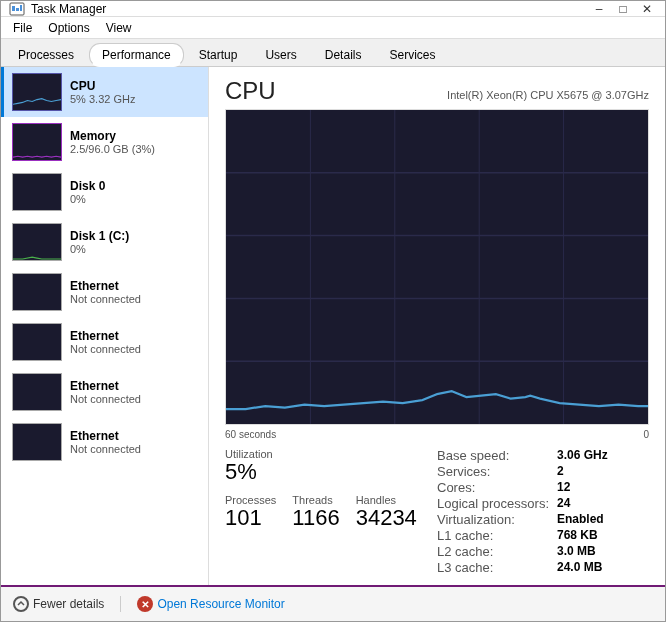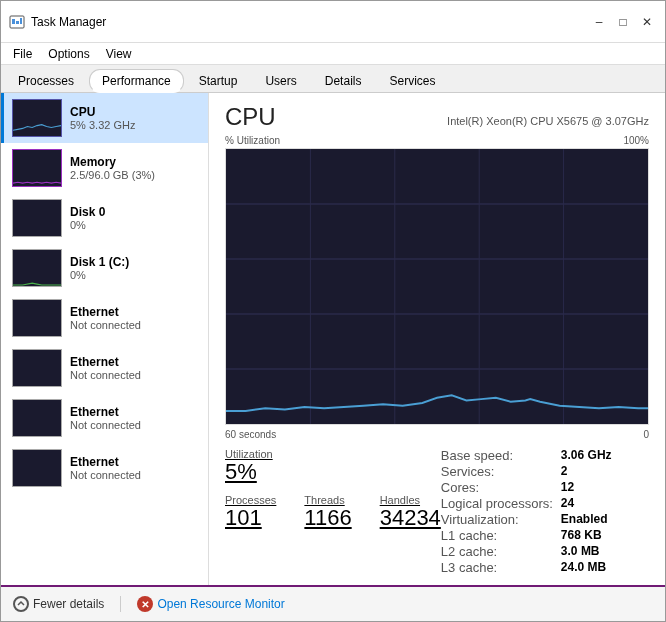--- a/index.html
+++ b/index.html
@@ -19,21 +19,21 @@
       display: flex;
       flex-direction: column;
     }
     .title-bar {
       background: #fff;
       display: flex;
       align-items: center;
       justify-content: space-between;
       padding: 6px 8px;
       border-bottom: 1px solid #ddd;
-      height: 42px;
+      height: 16px;
     }
     .title-left {
       display: flex;
       align-items: center;
       gap: 6px;
       font-size: 12px;
     }
     .window-controls {
       display: flex;
       gap: 4px;
@@ -220,23 +220,22 @@
     .stat-value {
       font-size: 22px;
       font-weight: 300;
       line-height: 1.1;
     }
     .stat-value.medium {
       font-size: 26px;
     }
     .stat-row {
       display: flex;
-      gap: 28px;
+      gap: 16px;
       margin-bottom: 4px;
-      text-decoration: underline;
     }
     .stat-right-label {
       color: #555;
       font-size: 13px;
     }
     .stat-right-val {
       font-size: 12px;
       font-weight: 600;
     }
     .footer {
@@ -430,24 +429,20 @@
           <span class="sidebar-item-name">Ethernet</span>
           <span class="sidebar-item-val">Not connected</span>
         </div>
       </div>
     </div>
 
     <div class="main-panel">
       <div class="main-header">
         <span class="main-title">CPU</span>
         <span class="main-subtitle">Intel(R) Xeon(R) CPU X5675 @ 3.07GHz</span>
-      </div>
-      <div style="display:flex;justify-content:space-between;align-items:center;margin-bottom:0">
-        <span class="util-label">% Utilization</span>
-        <span class="util-label">100%</span>
       </div>
 
       <div class="chart-area">
         <svg width="100%" height="100%" viewBox="0 0 430 210" preserveAspectRatio="none">
           <rect width="430" height="210" fill="#1a1a2e"></rect>
 
           <line x1="0" y1="42" x2="430" y2="42" stroke="#2a2a4a" stroke-width="1"></line>
           <line x1="0" y1="84" x2="430" y2="84" stroke="#2a2a4a" stroke-width="1"></line>
           <line x1="0" y1="126" x2="430" y2="126" stroke="#2a2a4a" stroke-width="1"></line>
           <line x1="0" y1="168" x2="430" y2="168" stroke="#2a2a4a" stroke-width="1"></line>

